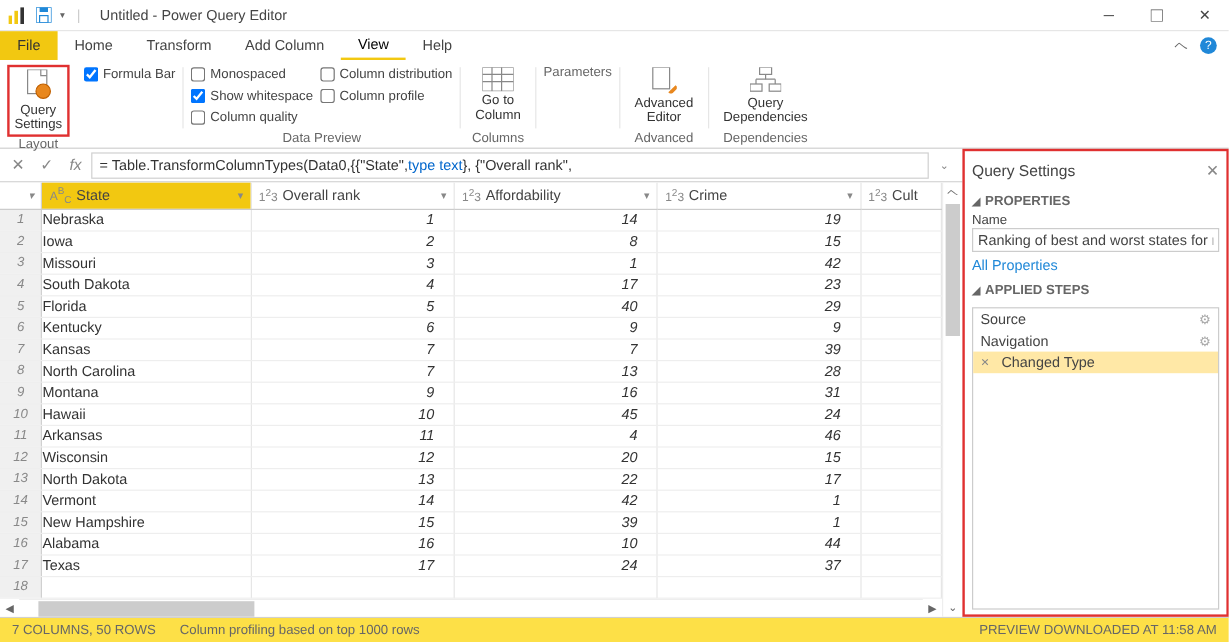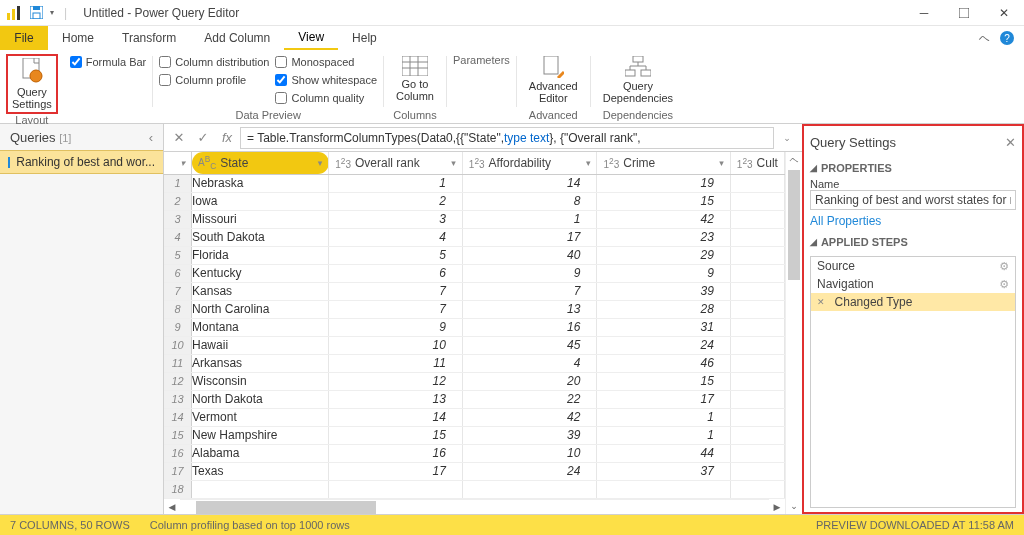--- a/index.html
+++ b/index.html
@@ -57,21 +57,21 @@
   
   .grid-wrap { flex: 1; display: flex; overflow: hidden; }
   .grid { flex: 1; overflow: hidden; position: relative; }
   table.data { border-collapse: collapse; width: 100%; }
   table.data th, table.data td { border-right: 1px solid #e6e6e6; border-bottom: 1px solid #eee; padding: 0; height: 18px; }
   table.data th { height: 22px; background: #fff; border-bottom: 1px solid #ccc; font-weight: 400; }
   .col-rownum { width: 28px; background: #f0f0f0; color: #888; text-align: center; font-style: italic; font-size: 11px; border-right: 1px solid #d0d0d0 !important; }
   .col-hdr { display: flex; align-items: center; gap: 4px; padding: 0 6px; font-size: 12px; color: #444; height: 100%; }
   .col-hdr .tico { color: #888; font-size: 10px; }
   .col-hdr .dd { margin-left: auto; color: #888; font-size: 9px; }
-  .hdr-state { background: #f2c811 !important; border-radius: 11px; }
+  .hdr-state { background: #f2c811 !important; }
   .cell { padding: 0 8px; text-align: left; font-size: 12px; color: #333; }
   .cell.num { text-align: right; font-style: italic; padding-right: 16px; }
   
   
   .grid-hscroll { height: 17px; background: #fff; display: flex; align-items: center; }
   .hs-track { flex: 1; height: 17px; display: flex; align-items: center; padding: 0 16px; position: relative; border-top: 1px solid #eee; }
   .hs-thumb { width: 180px; height: 14px; background: #ccc; border-radius: 0; }
   .hs-arw { width: 16px; height: 17px; display: flex; align-items: center; justify-content: center; color: #666; font-size: 9px; }
   
   
@@ -172,39 +172,39 @@
     </div>
     <div class="r-group-label"></div>
   </div>
   <div class="r-sep"></div>
 
   <div class="r-group">
     <div class="r-group-body">
       <div class="r-col">
         <label class="r-check">
             <input type="checkbox" style="">
-            <span>Column distribution</span>
-          </label>
-        <label class="r-check">
-            <input type="checkbox" style="">
-            <span>Column profile</span>
-          </label>
-      </div>
-      <div class="r-col">
-        <label class="r-check">
-            <input type="checkbox" style="">
             <span>Monospaced</span>
           </label>
         <label class="r-check">
             <input type="checkbox" checked="" style="">
             <span>Show whitespace</span>
           </label>
         <label class="r-check">
             <input type="checkbox" style="">
             <span>Column quality</span>
+          </label>
+      </div>
+      <div class="r-col">
+        <label class="r-check">
+            <input type="checkbox" style="">
+            <span>Column distribution</span>
+          </label>
+        <label class="r-check">
+            <input type="checkbox" style="">
+            <span>Column profile</span>
           </label>
       </div>
     </div>
     <div class="r-group-label">Data Preview</div>
   </div>
   <div class="r-sep"></div>
 
   <div class="r-group">
     <div class="r-group-body">
       <div class="r-bigbtn">
@@ -258,30 +258,20 @@
         <div class="label" style="white-space:pre-line;">Query
 Dependencies</div>
       </div>
     </div>
     <div class="r-group-label">Dependencies</div>
   </div>
 </div>
 
 <div class="main-row">
 
-  <div class="queries-panel">
-    <div class="panel-header">
-      <span><span>Queries</span> <span class="count">[1]</span></span>
-      <span style="color:#888;">‹</span>
-    </div>
-    <div class="query-item">
-      <span class="query-icon"></span>
-      <span>Ranking of best and wor...</span>
-    </div>
-  </div>
 
   <div class="center">
     <div class="fx-bar">
       <div class="fx-btn">✕</div>
       <div class="fx-btn">✓</div>
       <div class="fx-btn">
           <i>fx</i>
         </div>
       <div class="fx-input">
         <span>= Table.TransformColumnTypes(Data0,{{"State", </span>

